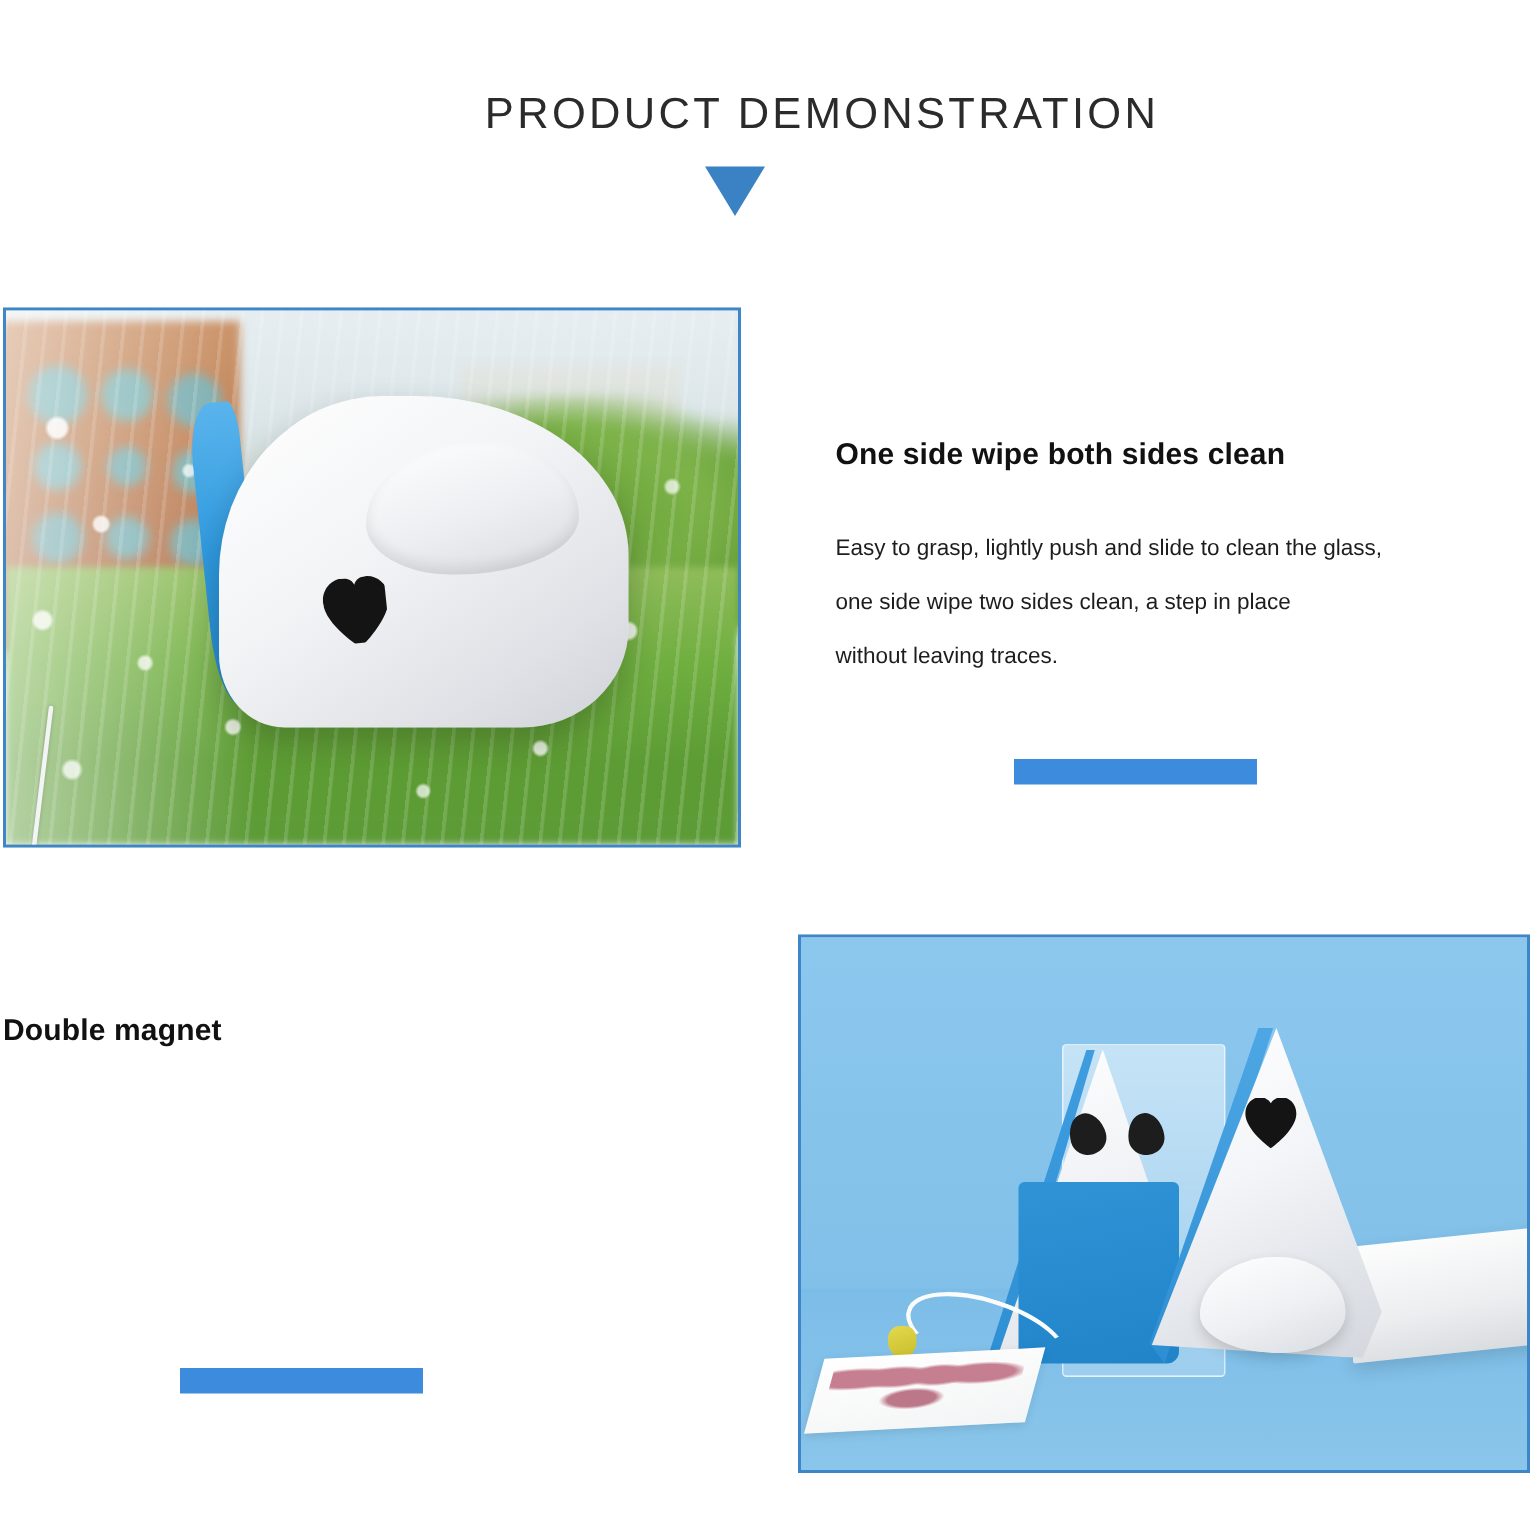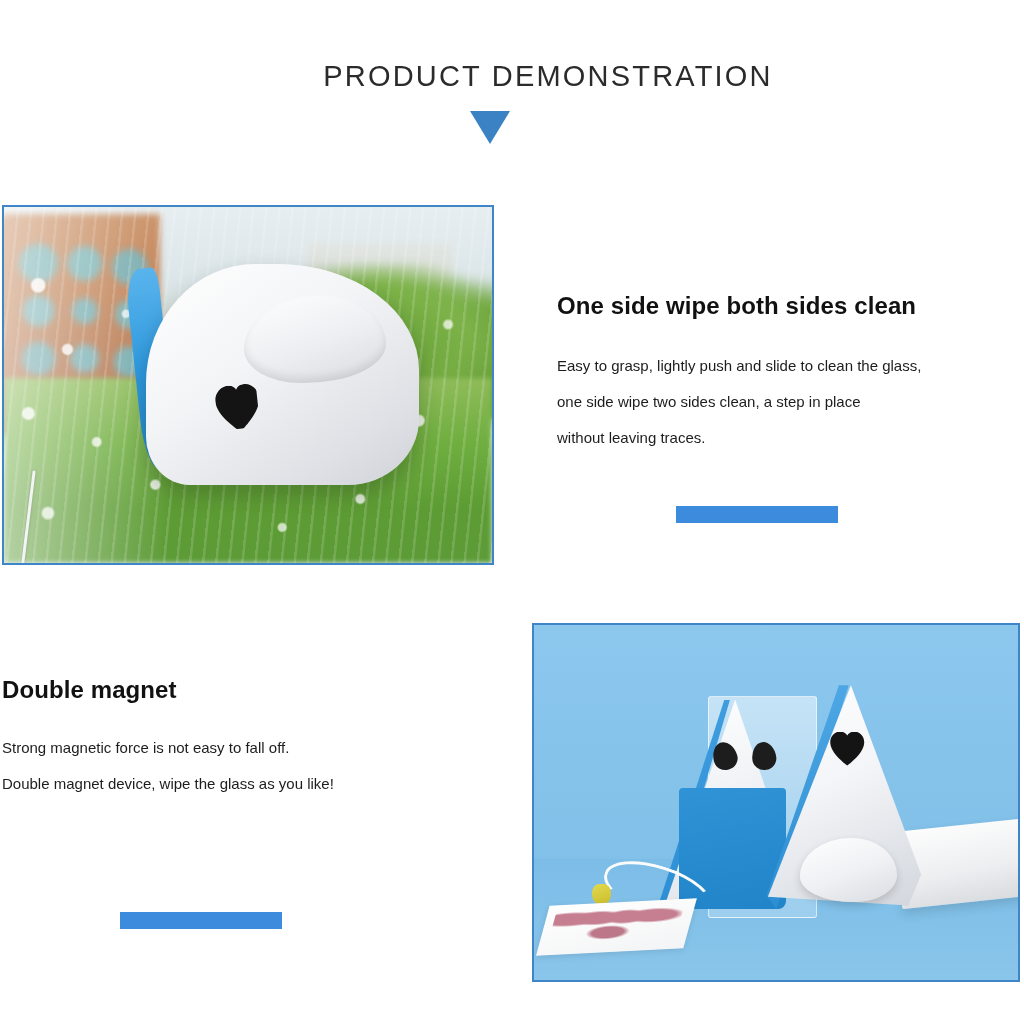--- a/index.html
+++ b/index.html
@@ -235,21 +235,21 @@
   }
   .bl-knobyellow{
     position:absolute;left:12%;top:73%;width:4%;height:6%;
     background:linear-gradient(160deg,#e3d94e 0%,#c9bd2c 100%);
     border-radius:40% 40% 50% 50%;
   }
 
   
   .feature-heading{
     position:absolute;
-    font-size:24px;font-weight:700;color:#111111;
+    font-size:20px;font-weight:700;color:#111111;
     letter-spacing:.1px;white-space:nowrap;
   }
   .feature-body{
     position:absolute;
     font-size:15px;font-weight:400;color:#1d1d1d;
     line-height:36px;
   }
   .feature-body div{white-space:nowrap;}
   .accent-bar{
     position:absolute;height:17px;width:162px;
@@ -295,24 +295,20 @@
 
   <div class="feature-heading" id="feat1-heading">One side wipe both sides clean</div>
   <div class="feature-body" id="feat1-body">
     <div>Easy to grasp, lightly push and slide to clean the glass,</div>
     <div>one side wipe two sides clean, a step in place</div>
     <div>without leaving traces.</div>
   </div>
   <div class="accent-bar" id="feat1-bar"></div>
 
   <div class="feature-heading" id="feat2-heading">Double magnet</div>
-  <div class="feature-body" id="feat2-body">
-    <div>Strong magnetic force is not easy to fall off.</div>
-    <div>Double magnet device, wipe the glass as you like!</div>
-  </div>
   <div class="accent-bar" id="feat2-bar"></div>
 
   <div class="photo" id="photo-blue">
     <div class="ph-inner">
       <div class="bl-bg"></div>
       <div class="bl-floor"></div>
       <div class="bl-book"></div>
       <div class="bl-glass"></div>
       <div class="half-back-blue"></div>
       <div class="half-back"></div>

